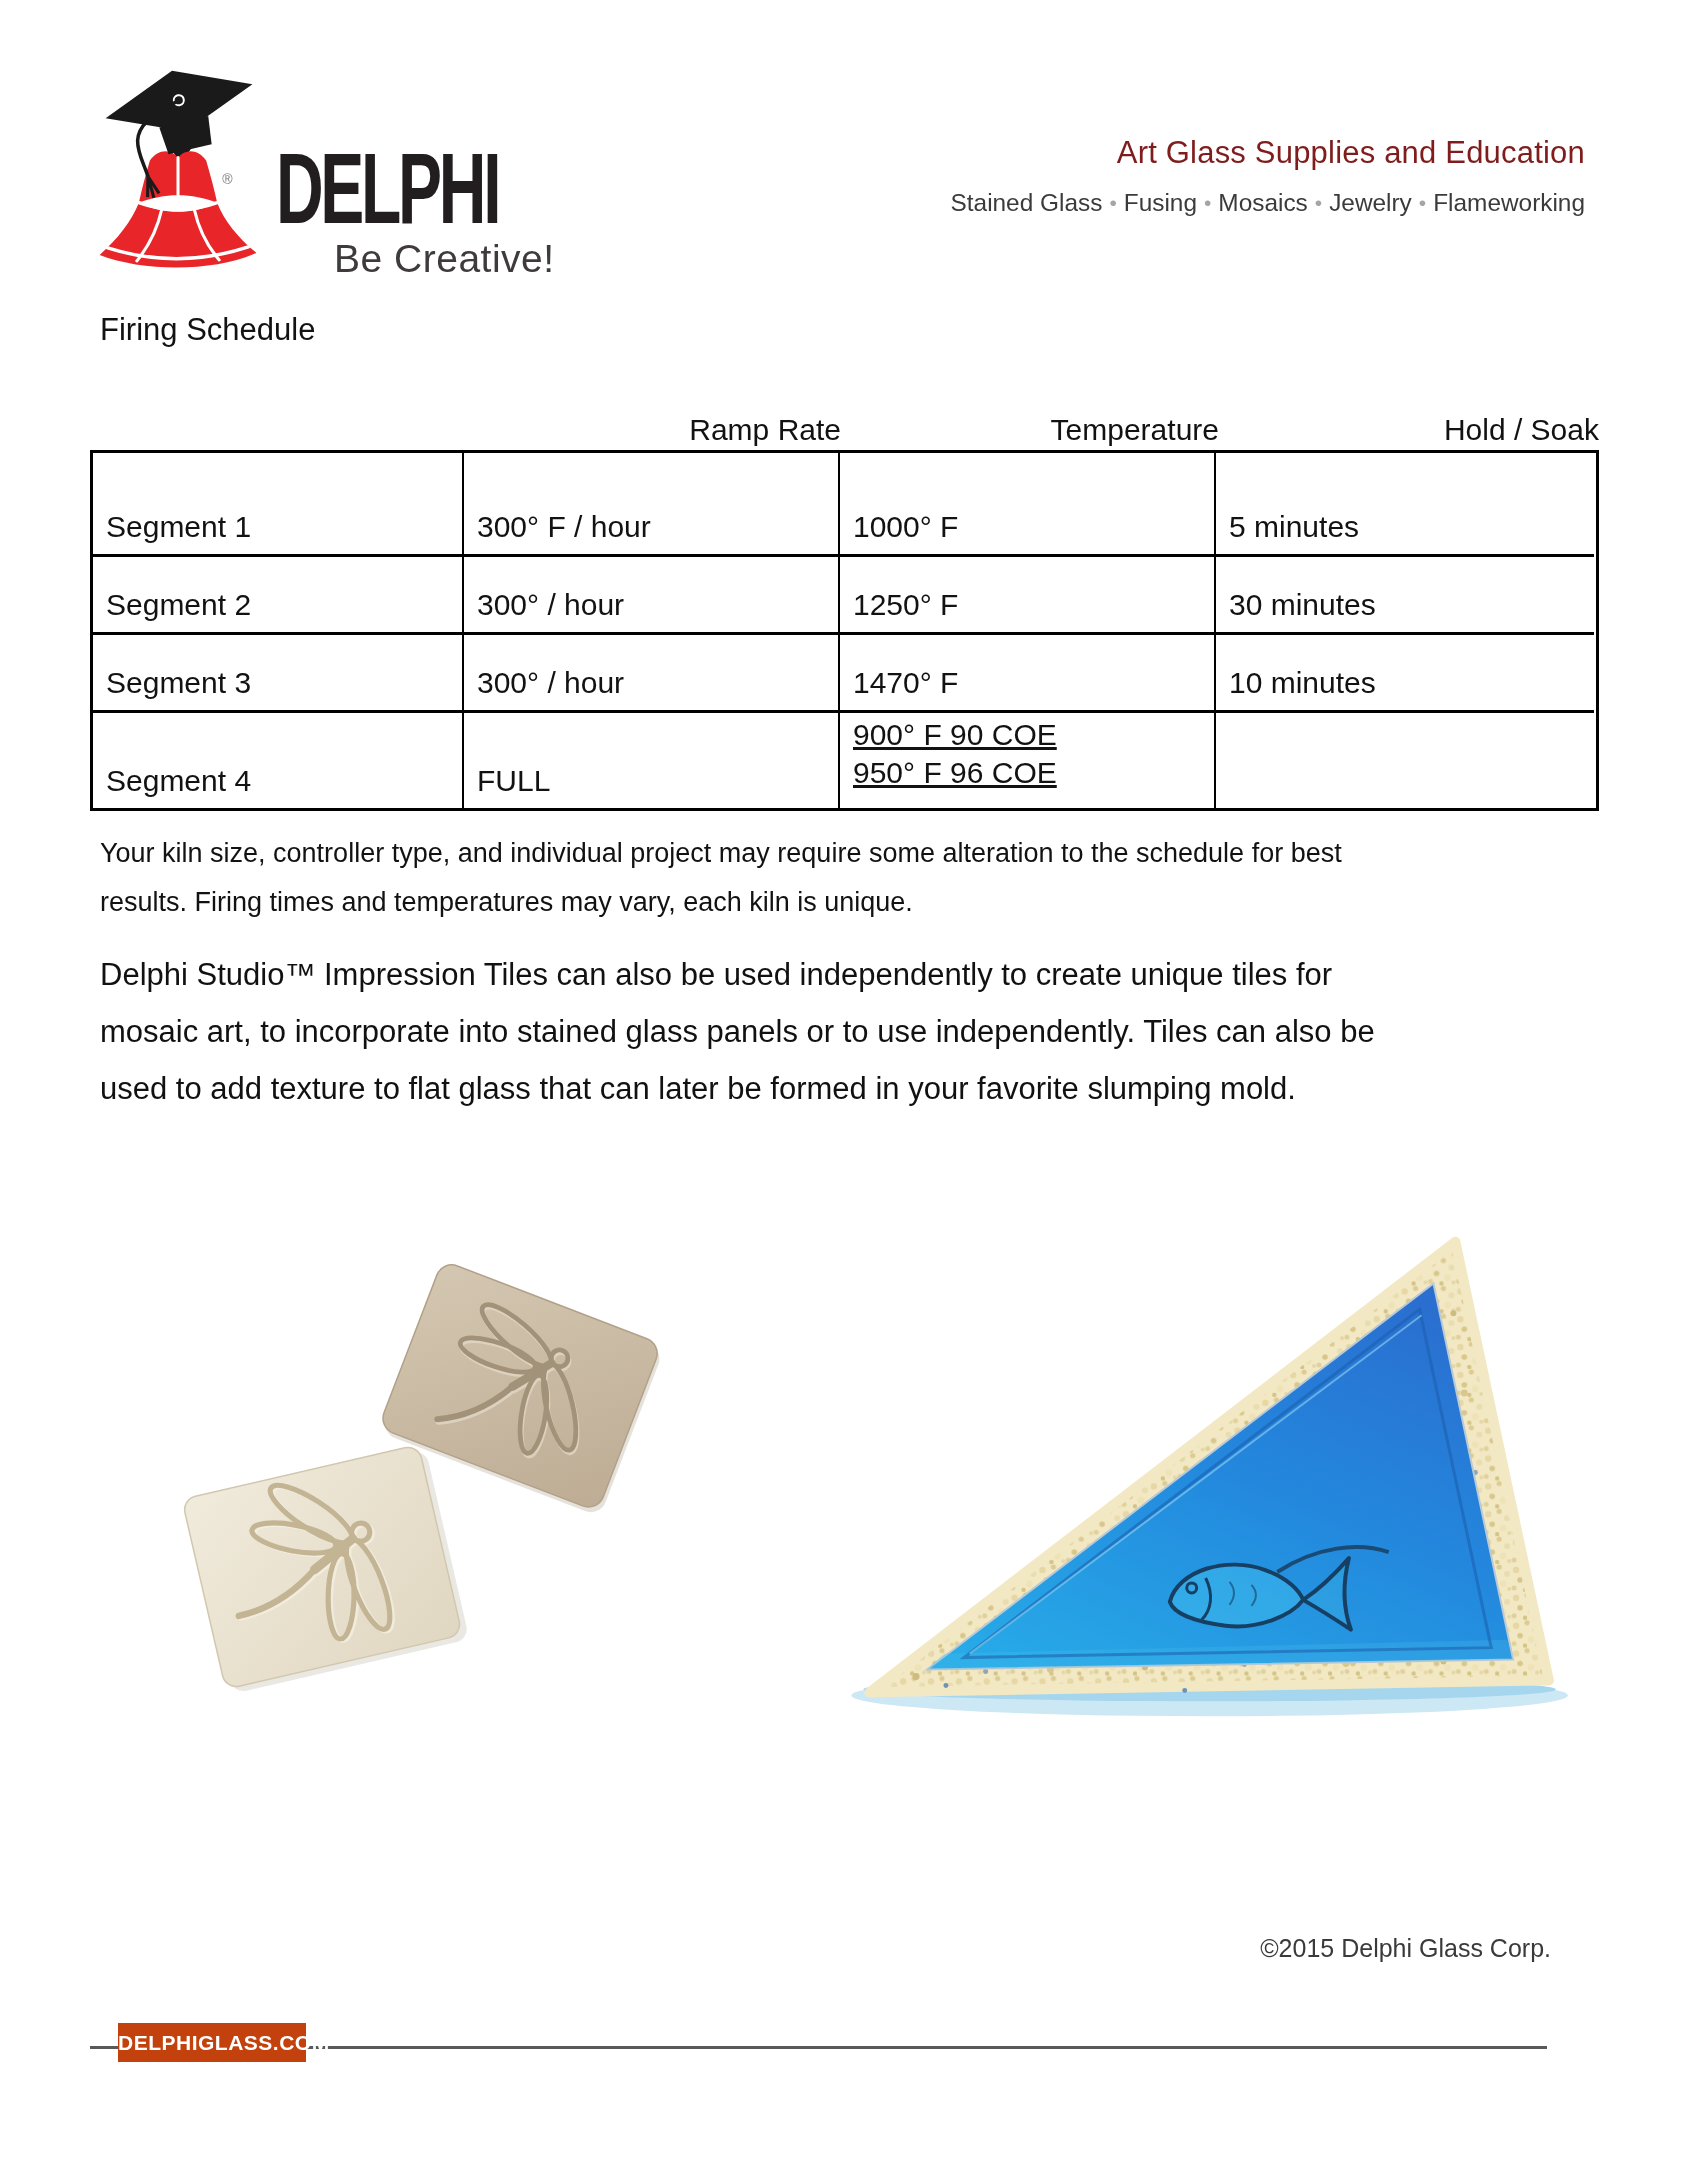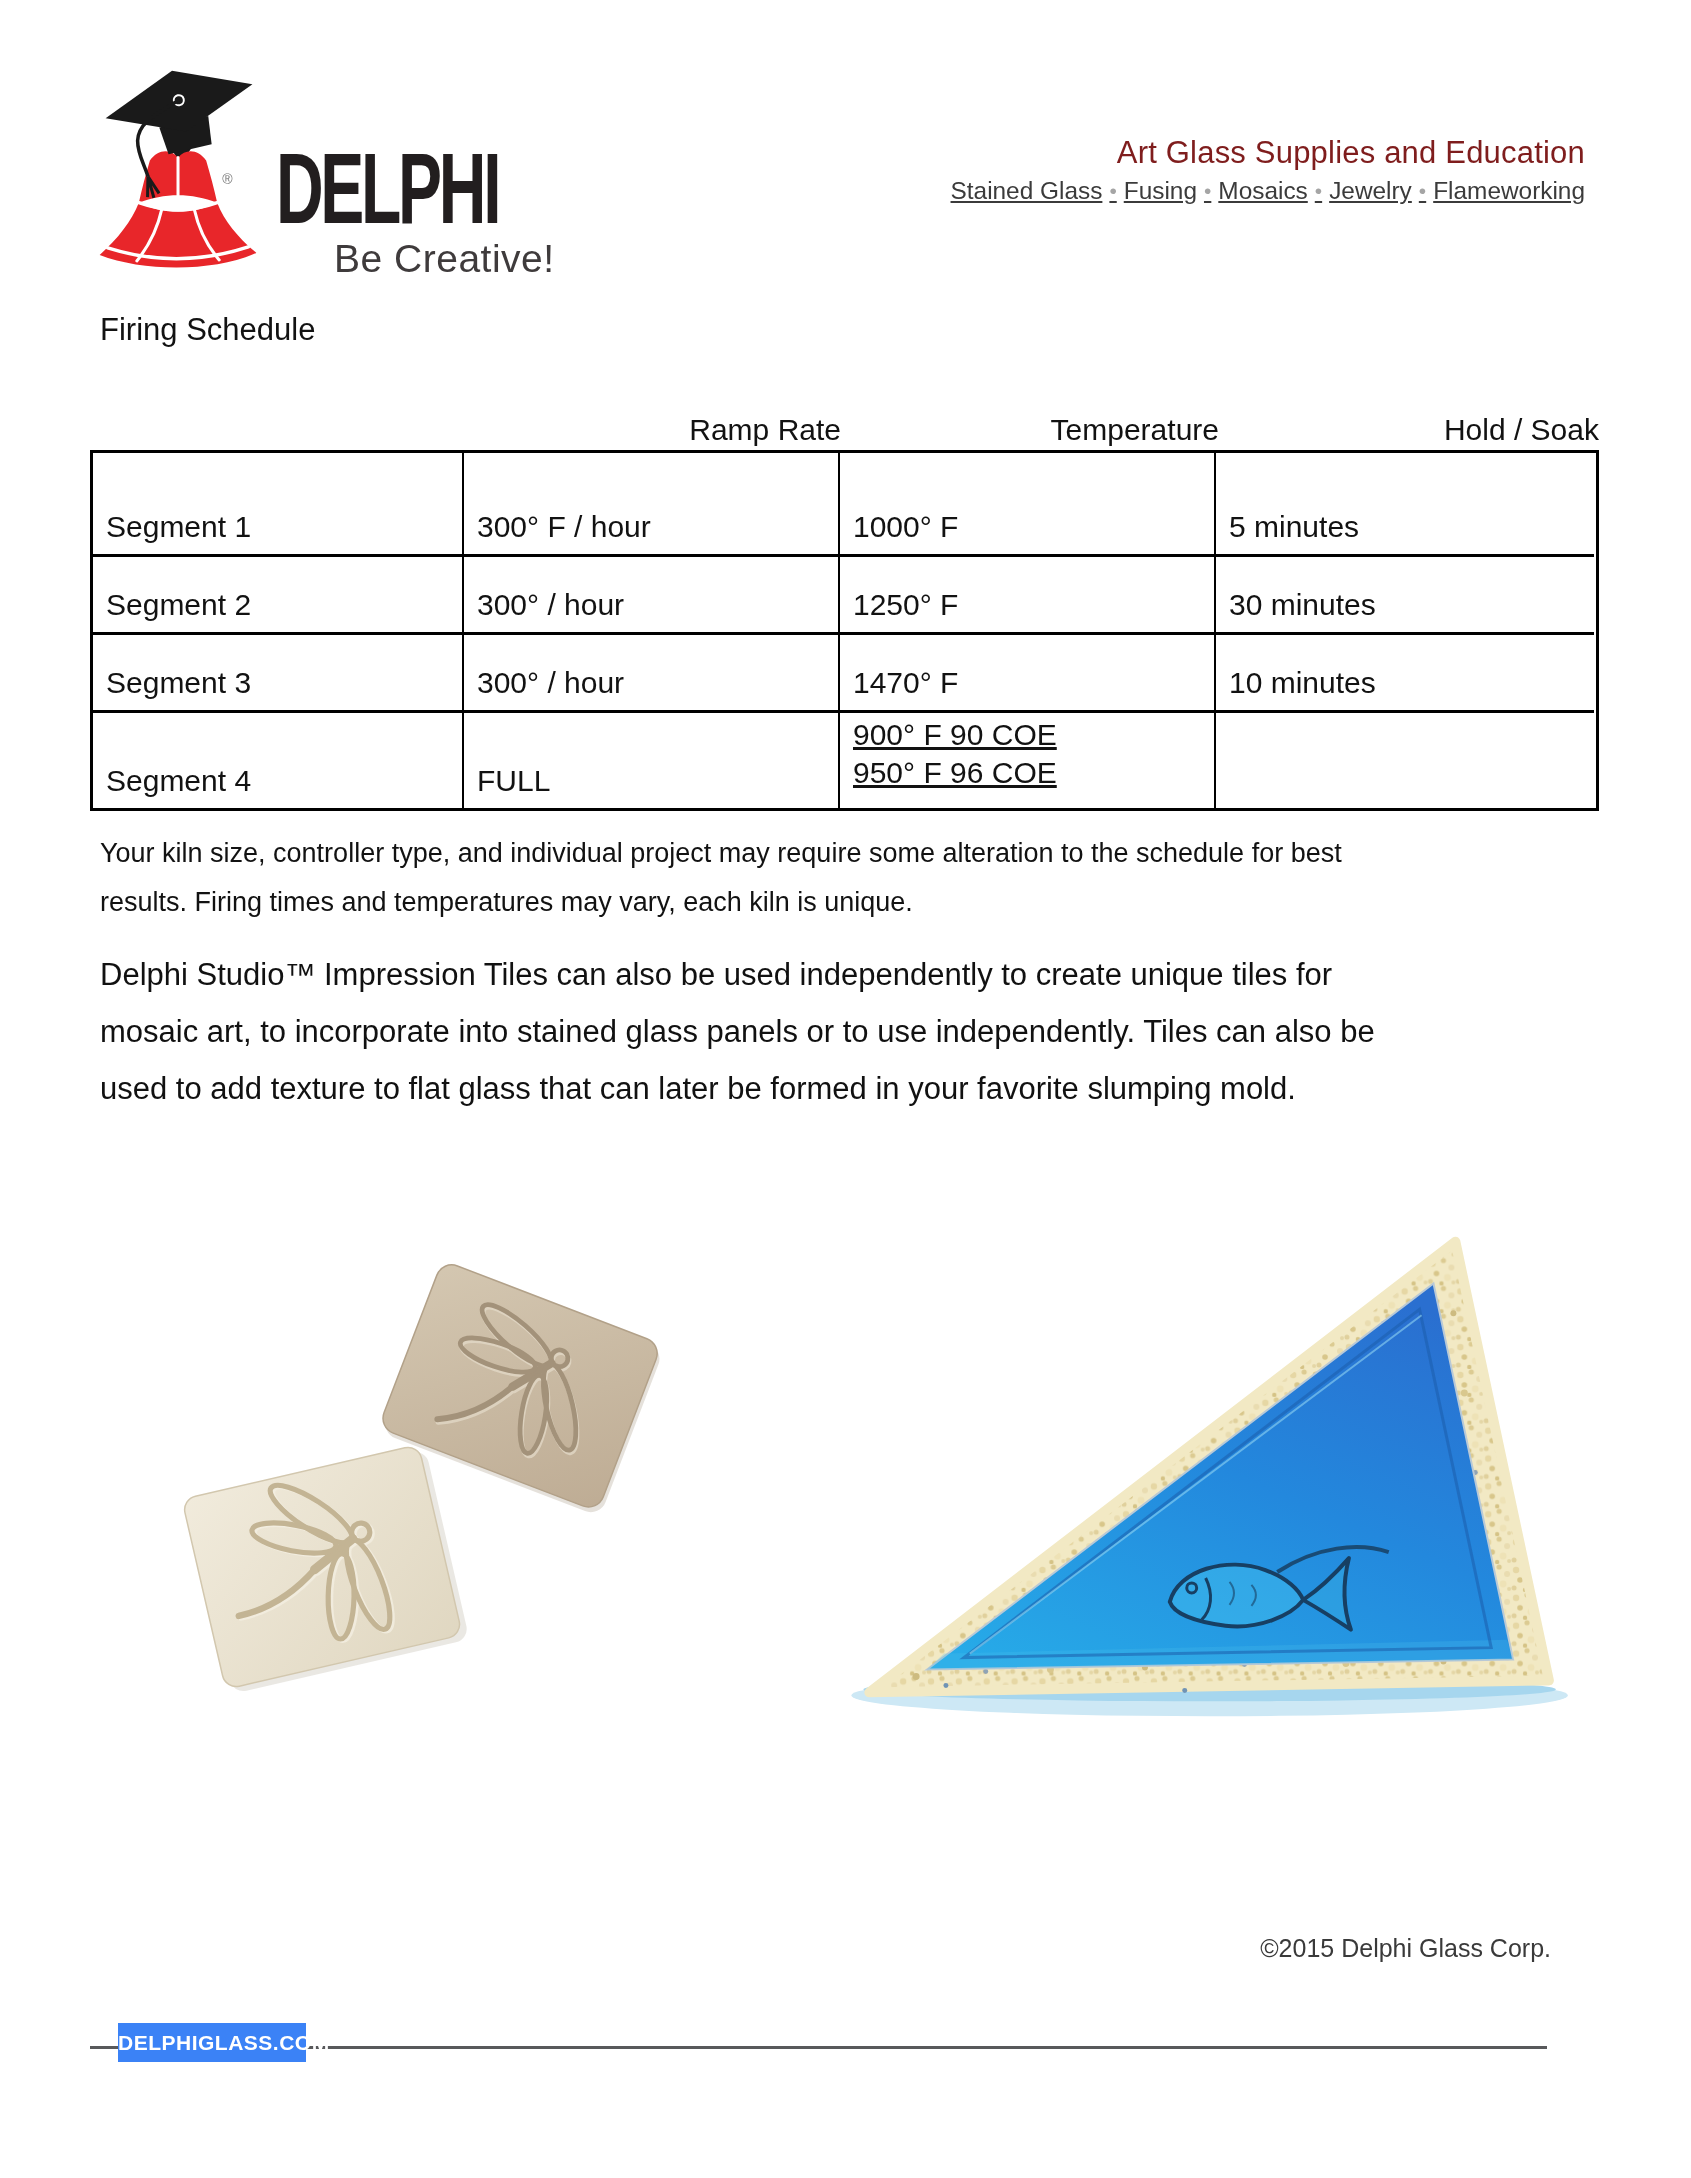--- a/index.html
+++ b/index.html
@@ -11,42 +11,42 @@
   
   .logo-svg{position:absolute;left:72px;top:56px;width:204px;height:221px;}
   .brand{position:absolute;left:276px;top:147px;}
   .brand-name{
     font-size:100px;font-weight:bold;color:#221e1f;line-height:82px;
     letter-spacing:-5px;transform:scaleX(.66);transform-origin:left top;white-space:nowrap;
   }
   .brand-slogan{font-size:39px;color:#3f3b3c;margin-top:8px;letter-spacing:0.5px;text-align:center;}
   .tagline{position:absolute;right:107px;top:135px;text-align:right;}
   .tagline-red{font-size:31px;color:#7f1d1d;letter-spacing:0.2px;}
-  .tagline-cats{font-size:24.4px;color:#3b3b3b;margin-top:6px;white-space:nowrap;text-decoration:underline;}
+  .tagline-cats{font-size:24.4px;color:#3b3b3b;margin-top:18px;white-space:nowrap;}
   .bullet{color:#a5a5a5;padding:0 7px;font-size:21px;vertical-align:1px;}
   
   .page-title{position:absolute;left:100px;top:312px;font-size:31px;color:#121212;}
   
   .ftable{position:absolute;left:90px;top:401px;width:1509px;}
   .fhead{display:grid;grid-template-columns:373px 378px 378px 380px;height:49px;align-items:end;}
   .fhead > div{padding-left:13px;font-size:30px;color:#121212;padding-bottom:3px;text-align:right;}
   .fbody{display:grid;grid-template-columns:371px 376px 376px 378px;grid-template-rows:104px 78px 78px 95px;border:3px solid #000;}
   .cell{border-right:2px solid #000;border-bottom:3px solid #000;display:flex;align-items:flex-end;padding:0 4px 10px 13px;font-size:30px;color:#121212;}
   .cell.last-col{border-right:none;}
   .cell.last-row{border-bottom:none;}
   .cell.twolines{flex-direction:column;align-items:flex-start;justify-content:flex-end;line-height:38px;padding-bottom:16px;text-decoration:underline;}
   
   .table-note{position:absolute;left:100px;top:829px;width:1473px;font-size:27px;line-height:49px;color:#121212;}
   .body-par{position:absolute;left:100px;top:946px;width:1493px;font-size:31px;line-height:57px;color:#111111;}
   
   .photo-svg{position:absolute;left:90px;top:1174px;width:1493px;height:597px;}
   
   .footer-line{position:absolute;left:90px;top:2046px;width:1457px;height:3px;background:#58595b;}
   .site-badge{
-    position:absolute;left:118px;top:2023px;width:188px;height:39px;background:#3b82f6;
+    position:absolute;left:118px;top:2023px;width:188px;height:39px;background:#c2410c;
     color:#ffffff;font-size:21px;font-weight:bold;text-align:center;line-height:39px;letter-spacing:0.5px;
   }
   .copyright{position:absolute;right:141px;top:1934px;font-size:25px;color:#3a3a3a;}
 </style>
 </head>
 <body>
 
 <div class="page">
 
   <svg class="logo-svg" viewBox="0 0 200 220" aria-hidden="true">

